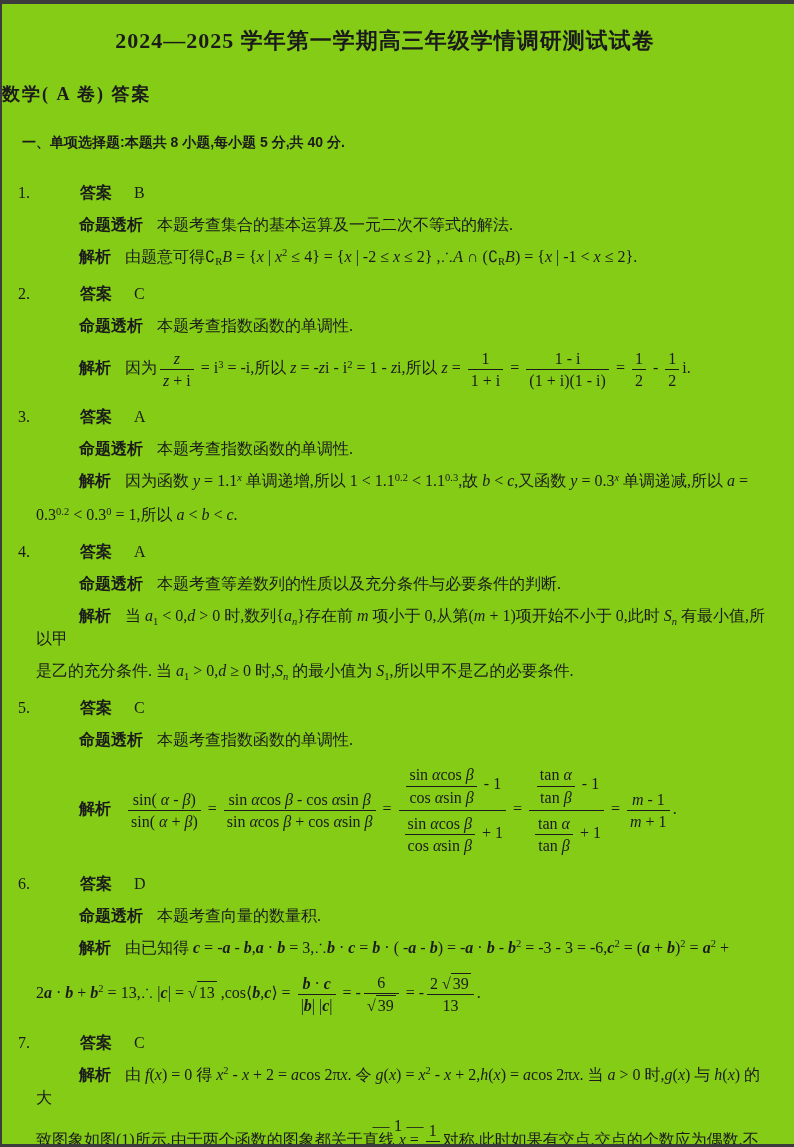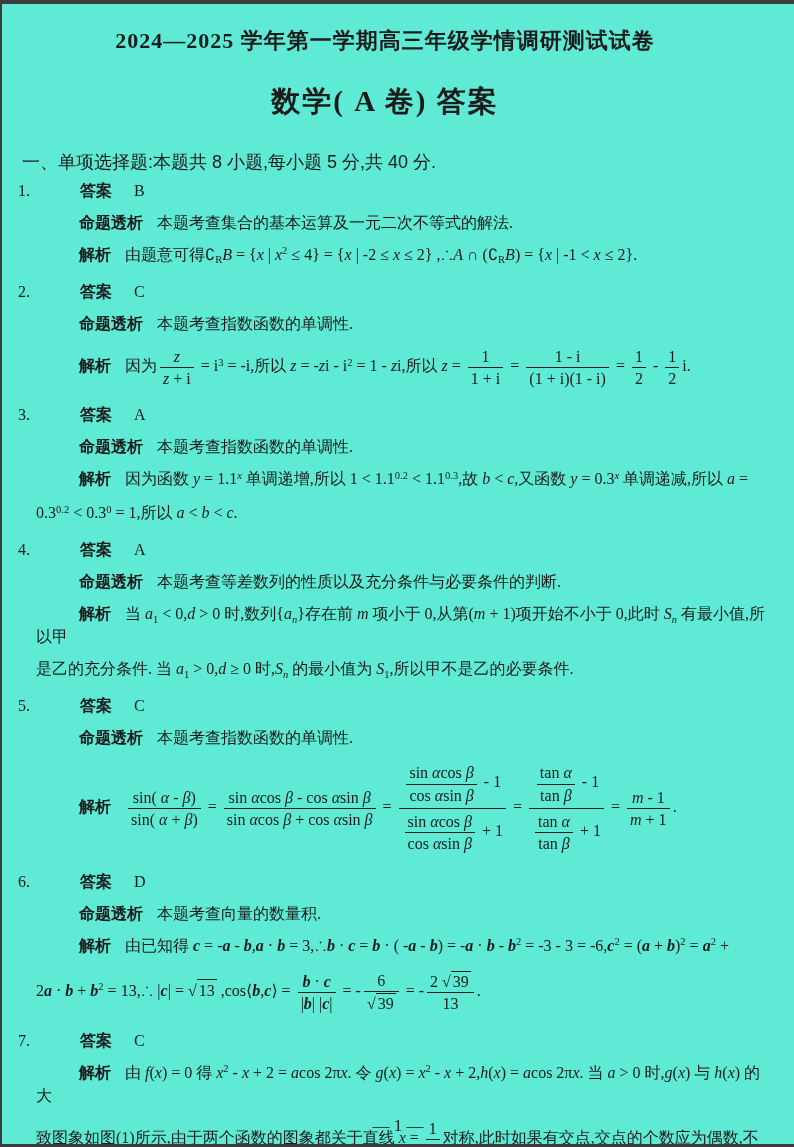--- a/index.html
+++ b/index.html
@@ -1,49 +1,49 @@
 <!DOCTYPE html>
 <html lang="zh"><head>
 <meta charset="utf-8">
 <style>
   html,body{margin:0;padding:0;background:#e9e9e9;}
   .page{
     position:relative;
     width:794px;height:1147px;
     box-sizing:border-box;
     margin:0 auto;
-    background:#5eead4;
+    background:#84cc16;
     border-top:4px solid #3c3c3c;
     border-left:2px solid #3c3c3c;
     border-bottom:3px solid #3c3c3c;
     font-family:"Liberation Serif","DejaVu Serif",serif;
     color:#1b1b1b;
     font-size:16px;
     overflow:hidden;
   }
   .inner{padding:14px 26px 0 0;}
   h1.exam-title{
     margin:8px 0 0 0;
     text-align:center;
     font-size:22px;
     font-weight:700;
     letter-spacing:1px;
     font-family:"Liberation Serif","DejaVu Serif",serif;
   }
   h2.paper-title{
     margin:26px 0 28px 0;
-    text-align:center;
-    font-size:29px;
+    text-align:left;
+    font-size:18px;
     font-weight:700;
     letter-spacing:2px;
   }
   .section-heading{
-    margin:0 0 6px 20px;
-    font-weight:400;
-    font-size:18px;
+    margin:0 0 30px 20px;
+    font-weight:700;
+    font-size:14px;
     font-family:"Liberation Sans","DejaVu Sans",sans-serif;
   }
   .question{margin:0 0 14px 16px;}
   .q-row{margin-bottom:11px;line-height:21px;}
   .q-indent{margin-left:18px;}
   .q-num{margin-right:7px;}
   .lbl{
     font-weight:700;
     font-family:"Liberation Sans","DejaVu Sans",sans-serif;
     margin-right:14px;

